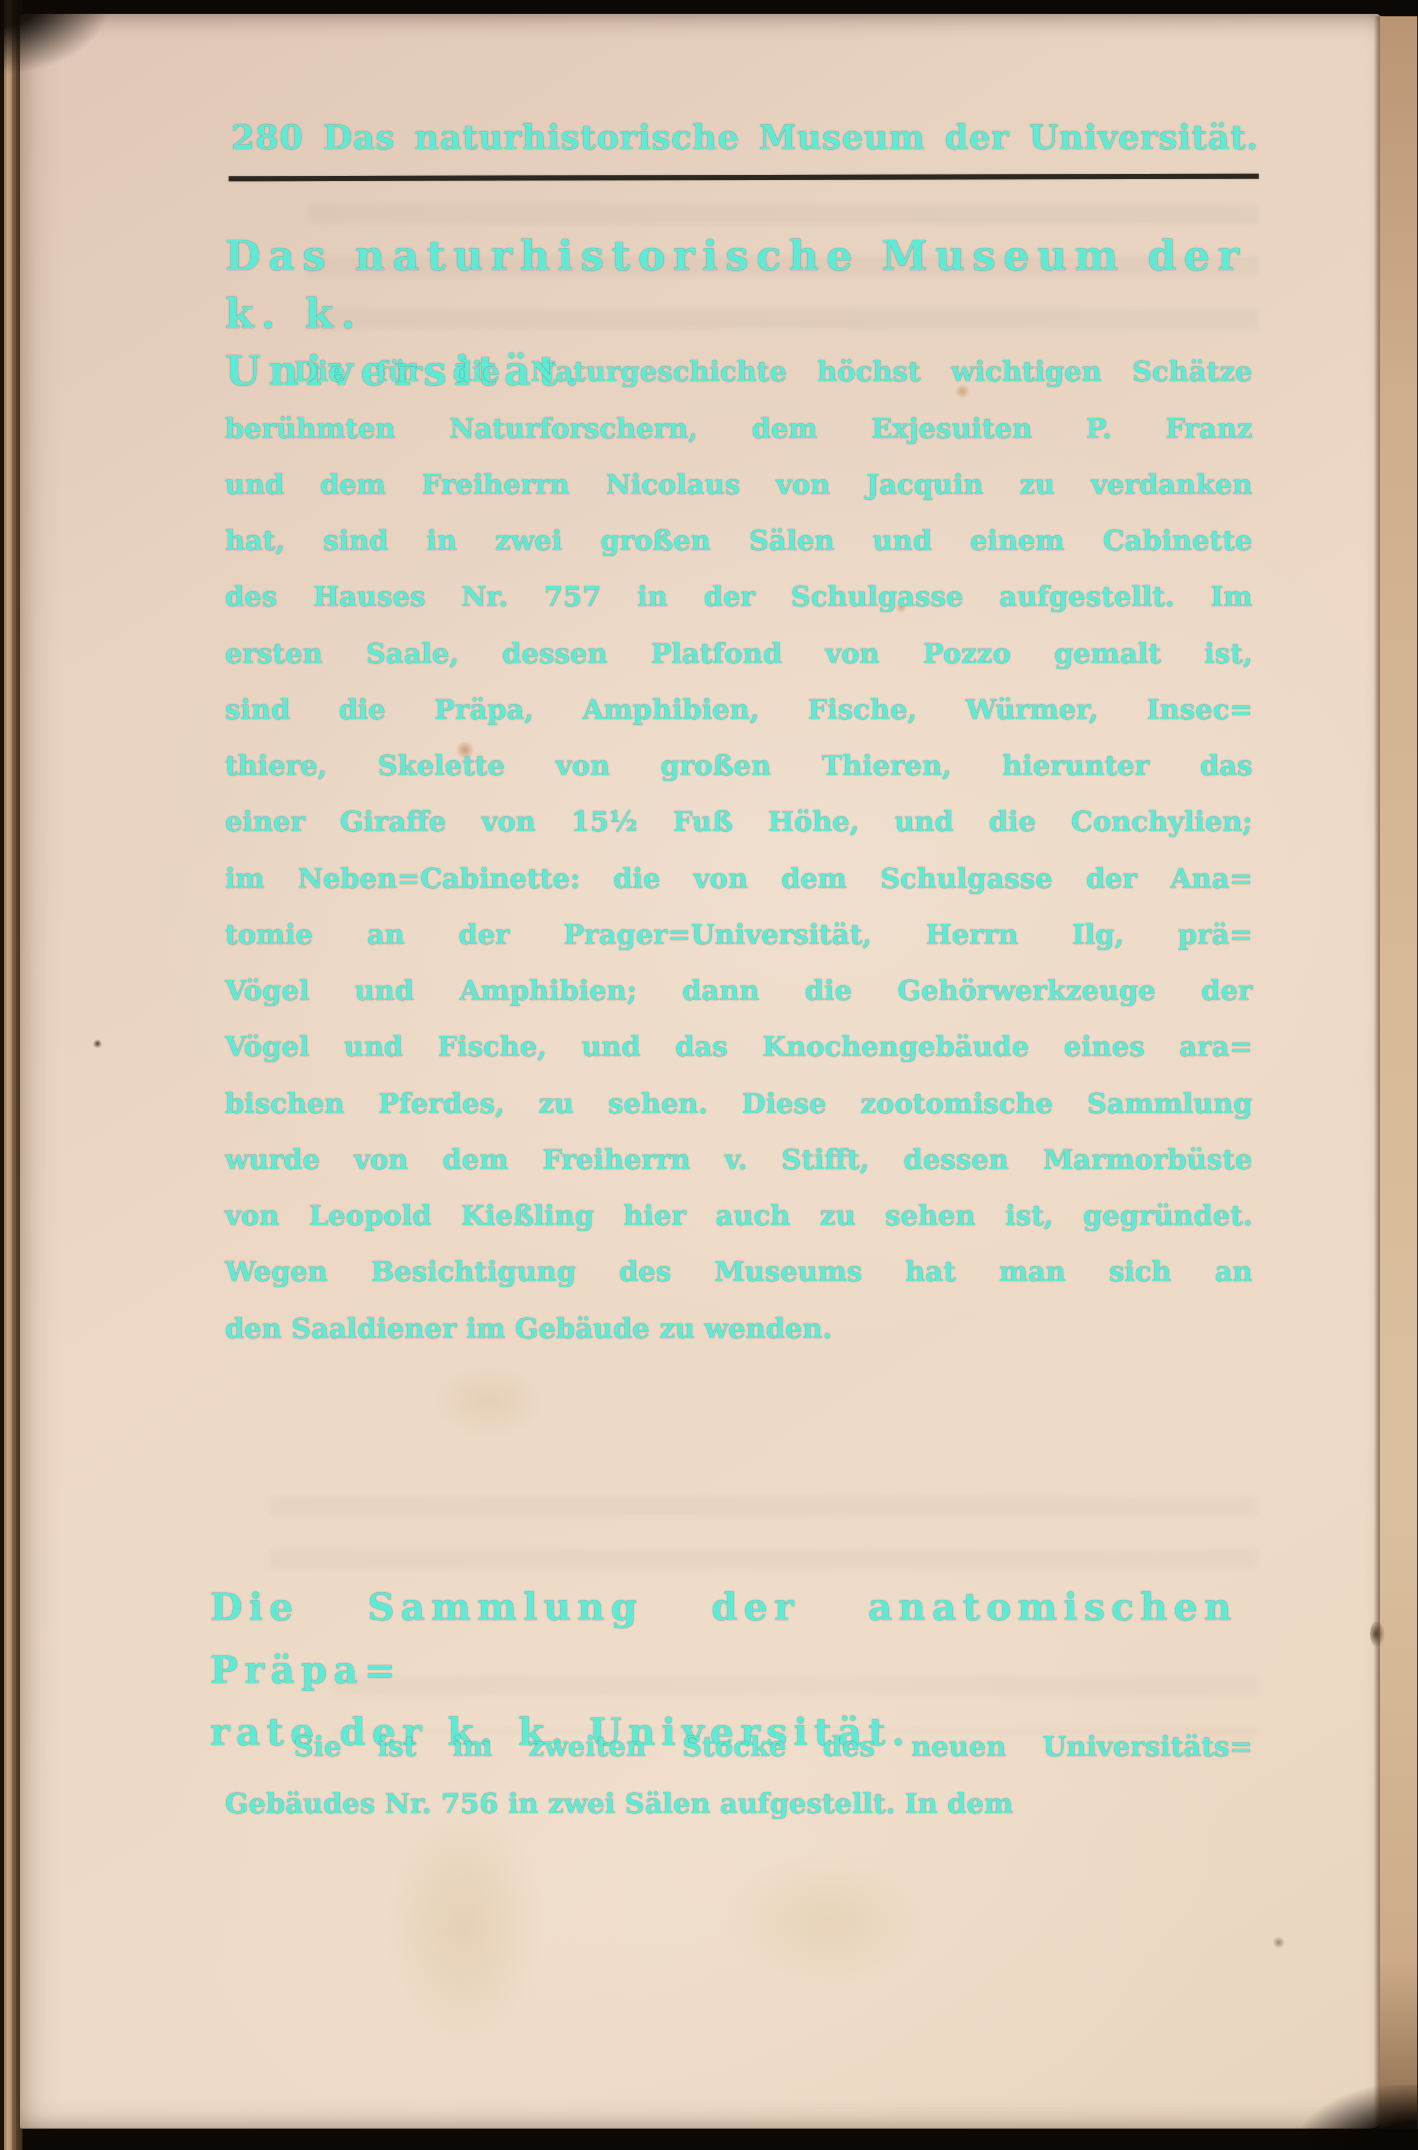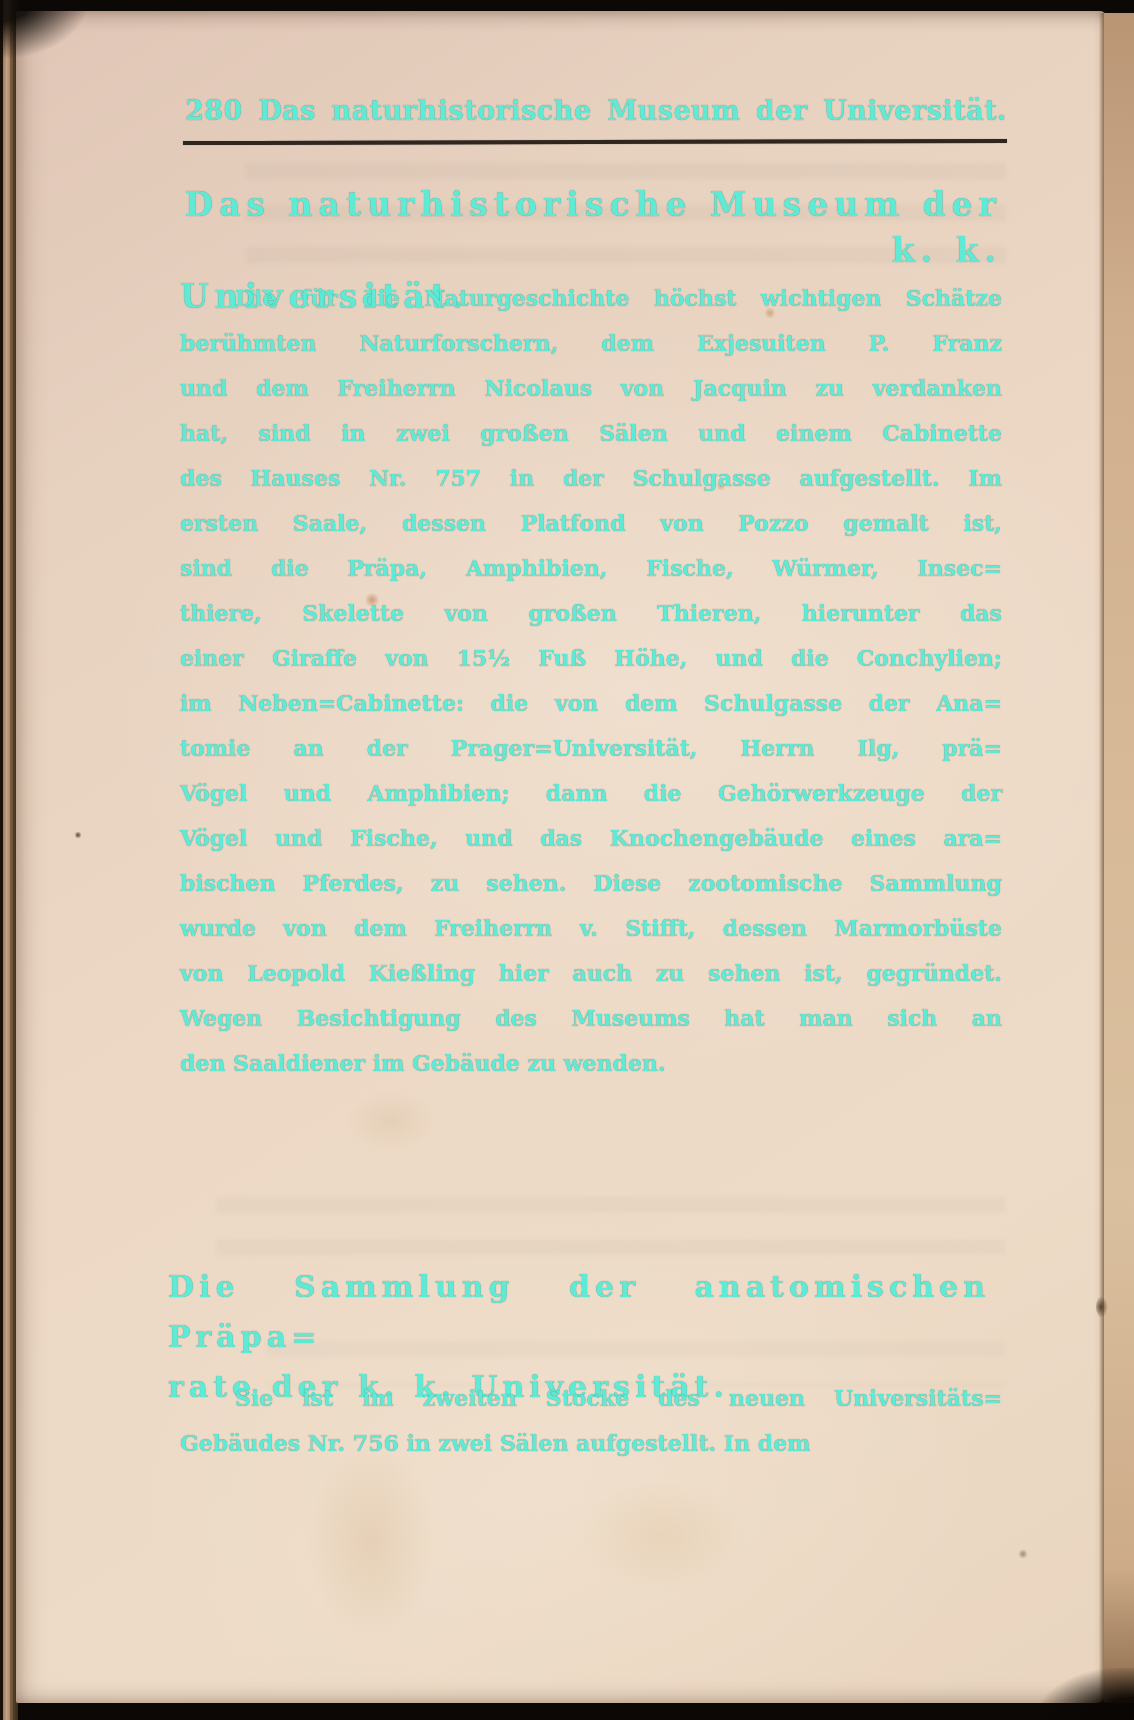--- a/index.html
+++ b/index.html
@@ -57,21 +57,21 @@
     position:absolute;left:185px;top:95px;width:822px;
     font-size:27px;font-weight:700;letter-spacing:0.5px;
     text-align:justify;text-align-last:justify;white-space:normal;
   }
   .header-rule{
     position:absolute;left:183px;top:140px;width:824px;height:4px;
     background:#2e2720;box-shadow:0 0 1px rgba(46,39,32,0.6);
     transform:rotate(-0.15deg);
   }
   .article-title{position:absolute;left:180px;top:182px;width:822px;}
-  .title-line1{font-size:33px;font-weight:700;letter-spacing:6px;text-align:right;line-height:46px;}
+  .title-line1{font-size:33px;font-weight:700;letter-spacing:6px;text-align:left;line-height:46px;}
   .title-line2{font-size:33px;font-weight:700;letter-spacing:6px;text-align:left;line-height:46px;}
   .body-par{position:absolute;left:180px;top:276px;width:822px;}
   .tl{
     font-size:22px;font-weight:700;line-height:45px;height:45px;
     text-align:justify;text-align-last:justify;white-space:normal;overflow:visible;
   }
   .tl.first{text-indent:55px;}
   .tl.last{text-align-last:left;}
   .section-heading{position:absolute;left:168px;top:1262px;width:822px;}
   .h2-line1{font-size:30px;font-weight:700;letter-spacing:5px;line-height:50px;

